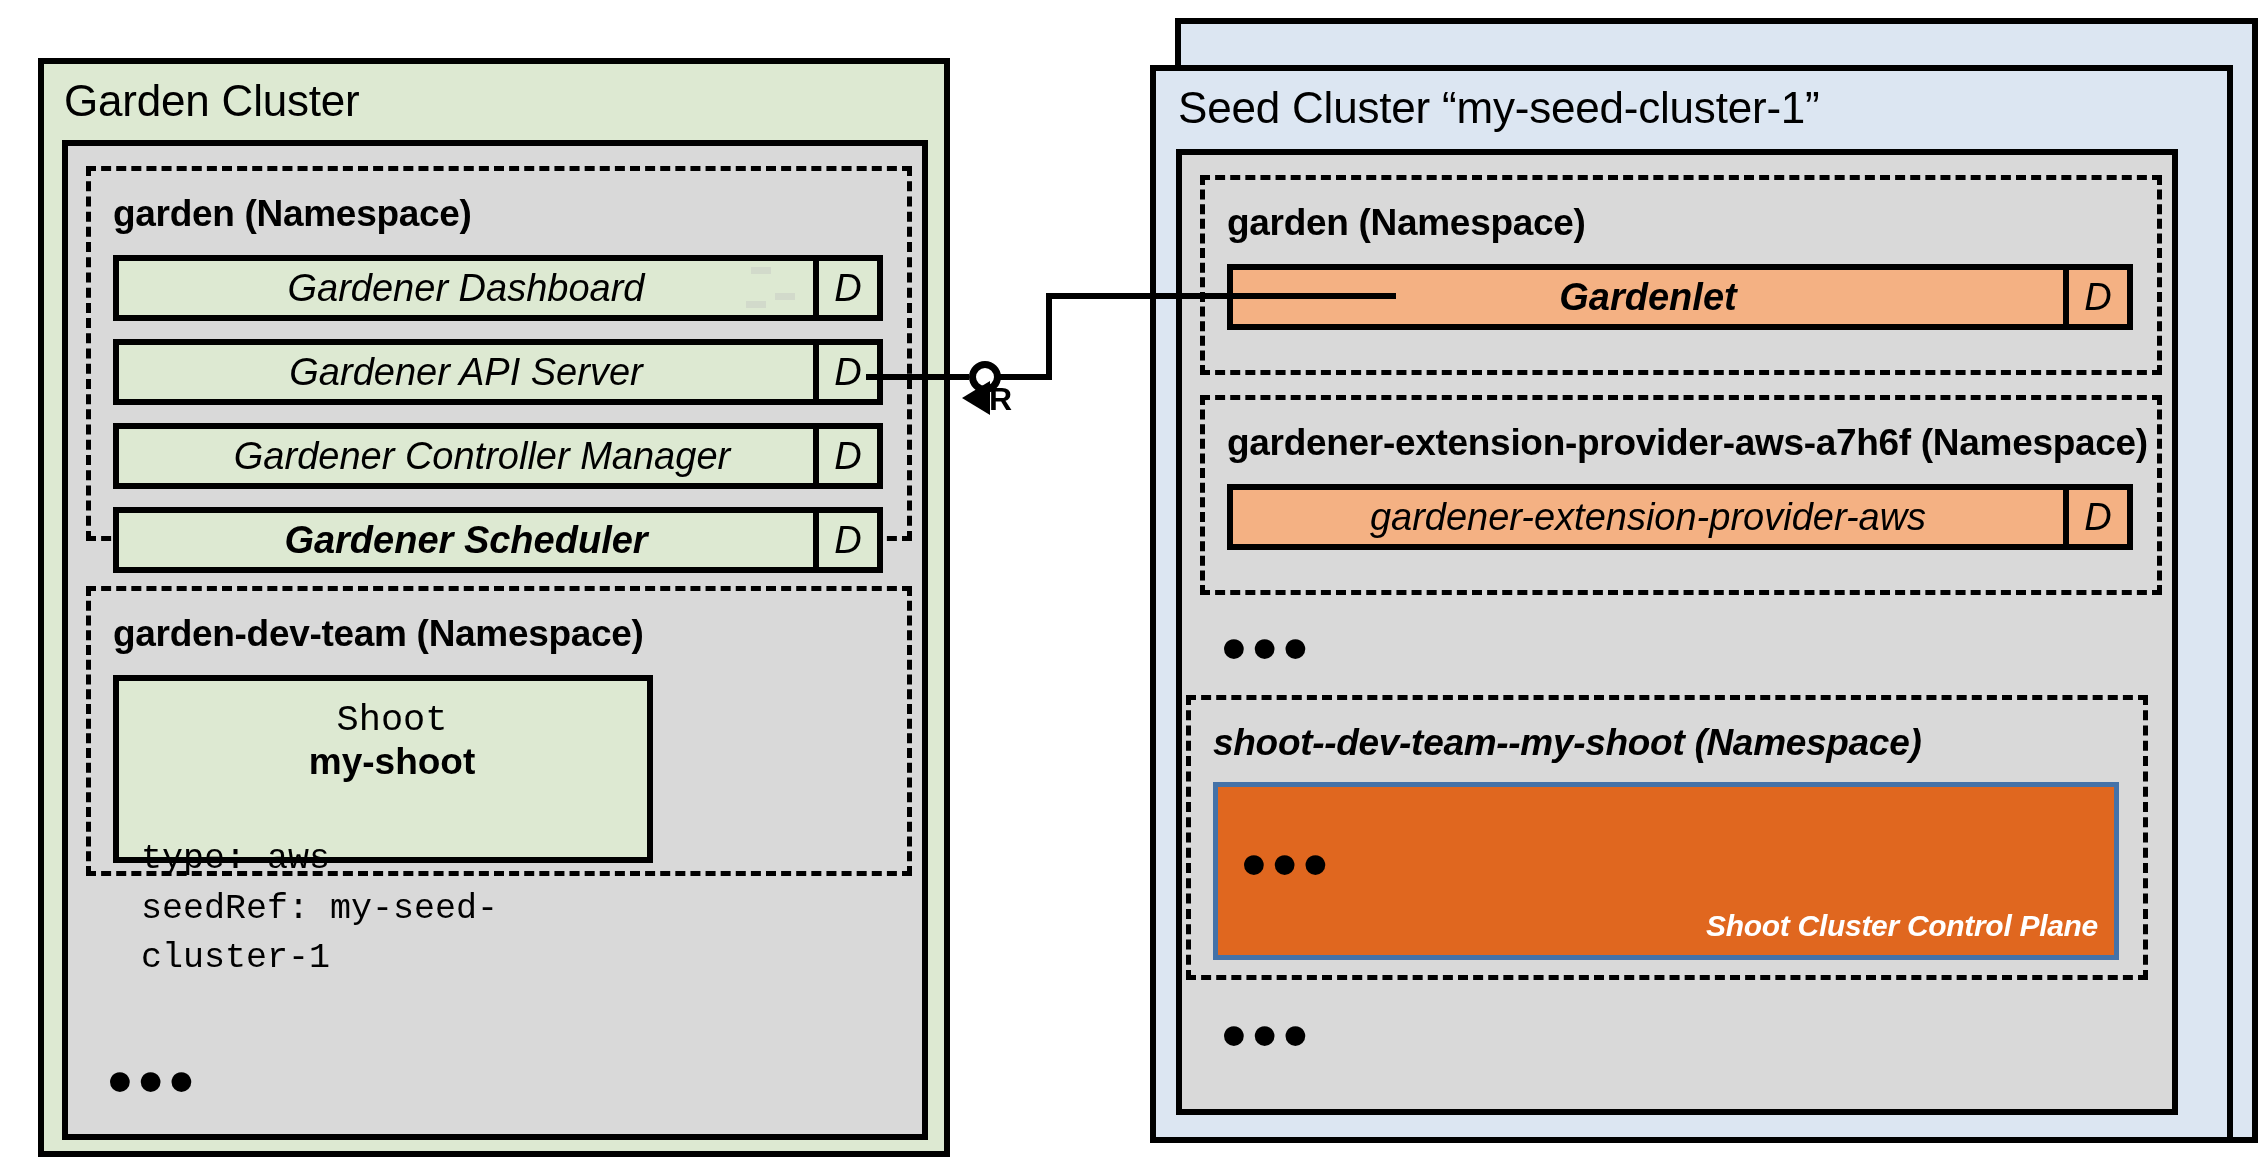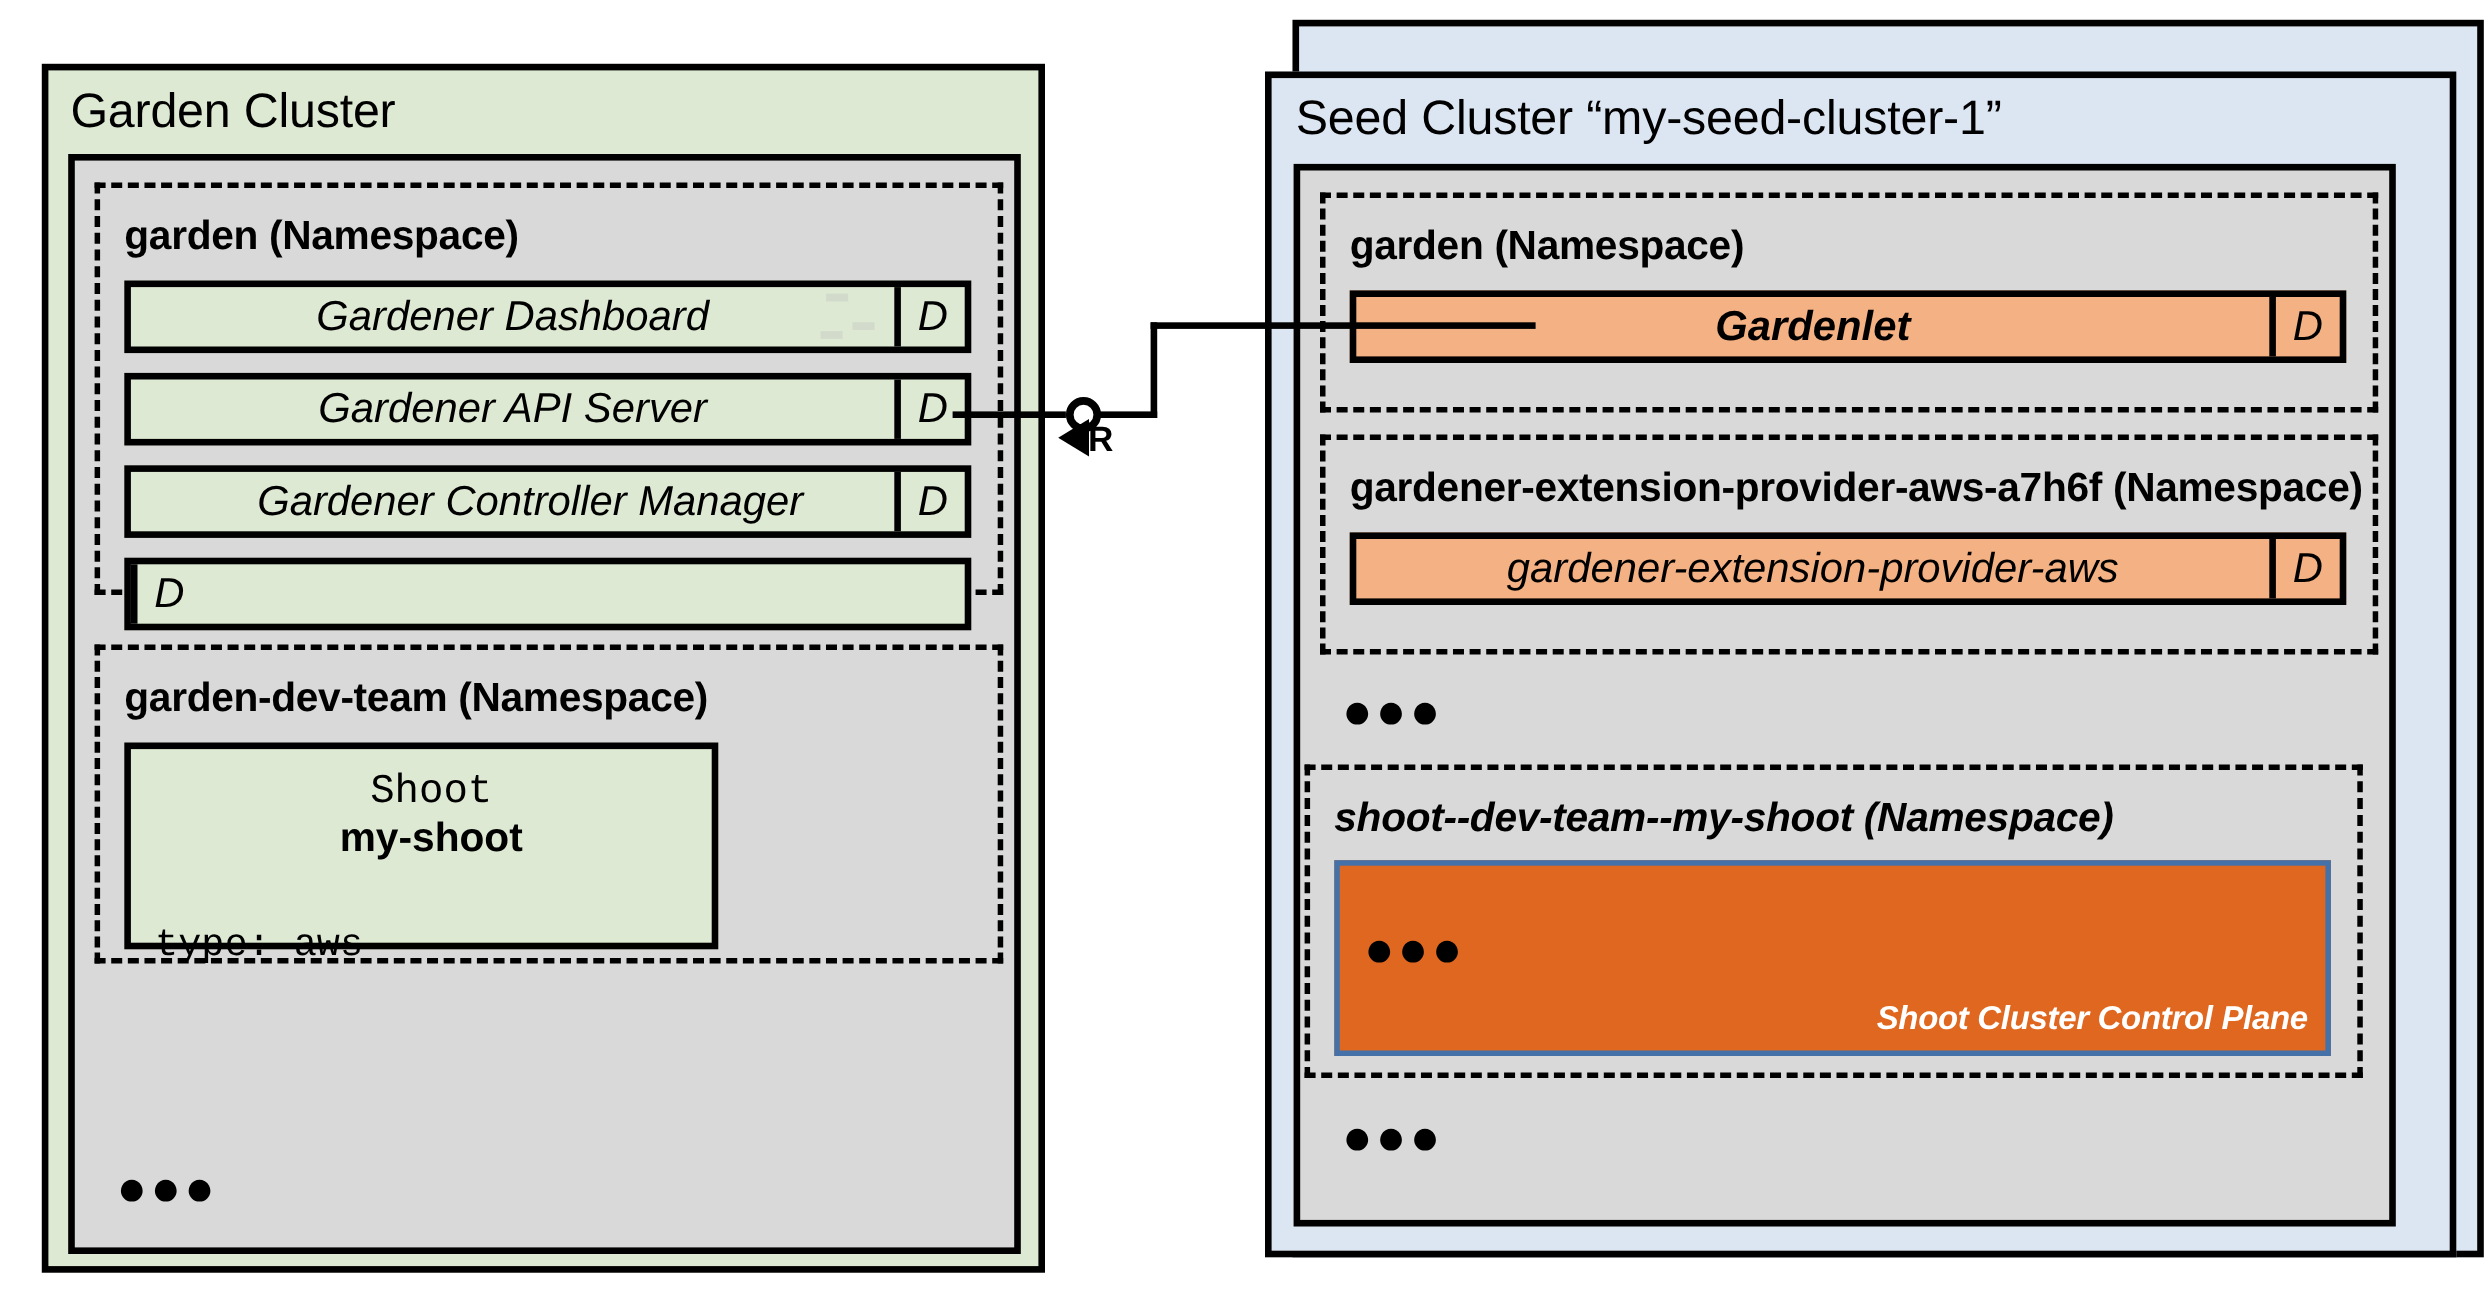--- a/index.html
+++ b/index.html
@@ -189,32 +189,34 @@
           <div class="comp-label">Gardener API Server</div>
           <div class="comp-badge">D</div>
         </div>
 
         <div class="abs component" style="left:22px; top:252px; width:770px; height:66px;padding-left:32px;">
           <div class="comp-label">Gardener Controller Manager</div>
           <div class="comp-badge">D</div>
         </div>
 
         <div class="abs component bold" style="left:22px; top:336px; width:770px; height:66px;">
+          <div class="comp-label">Gardener Scheduler</div>
           <div class="comp-badge">D</div>
         </div>
       </div>
 
       <div class="abs dashed-box" style="left:18px; top:440px; width:826px; height:290px;">
         <div class="abs ns-title" style="left:22px; top:22px; font-size:37px;">garden-dev-team (Namespace)</div>
 
         <div class="abs shoot-card" style="left:22px; top:84px; width:540px; height:188px;">
           <div class="shoot-kind">Shoot</div>
           <div class="shoot-name">my-shoot</div>
           <div class="shoot-spec">
             <div>type: aws</div>
+            <div>seedRef: my-seed-cluster-1</div>
           </div>
         </div>
       </div>
 
       <div class="abs ellipsis" style="left:38px; top:910px;">●●●</div>
     </div>
   </div>
 
   <div class="abs solid-box" style="left:1150px; top:65px; width:1083px; height:1078px; background:#dce6f2;">
 

